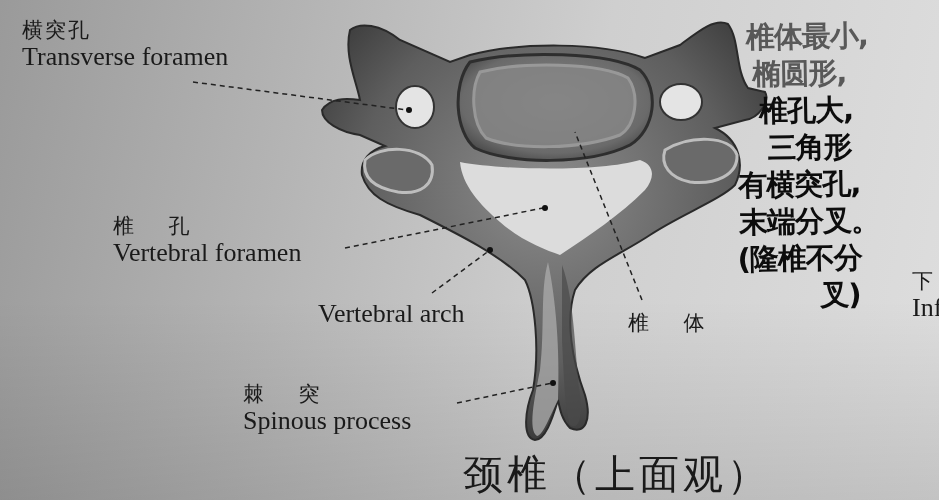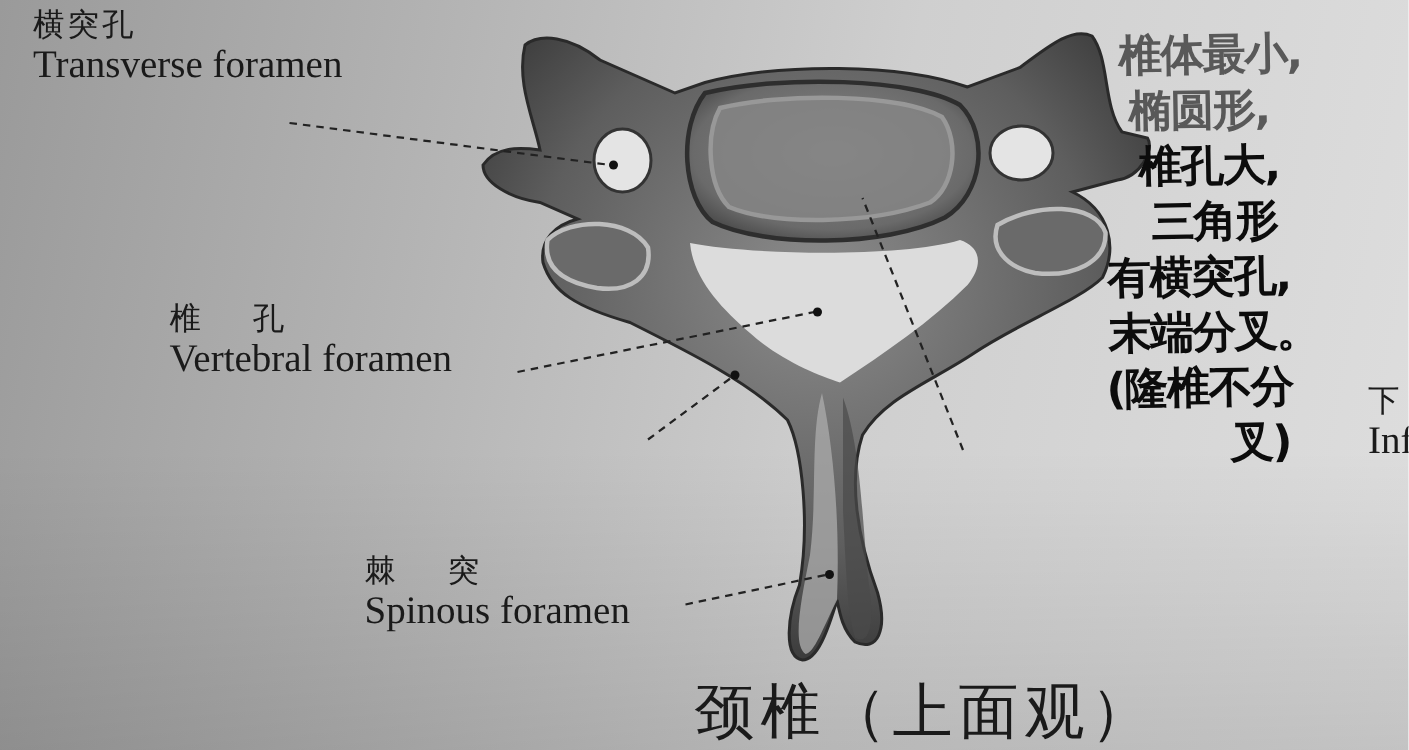--- a/index.html
+++ b/index.html
@@ -6,21 +6,21 @@
   body {
     width:939px; height:500px; overflow:hidden; position:relative;
     background: linear-gradient(100deg, #9a9a9a 0%, #b4b4b4 30%, #cfcfcf 60%, #dedede 100%);
     font-family: "Liberation Serif", "DejaVu Serif", serif;
     color:#1a1a1a;
   }
   .vignette {
     position:absolute; inset:0; pointer-events:none;
     background: linear-gradient(180deg, rgba(0,0,0,0) 60%, rgba(0,0,0,0.12) 100%);
   }
-  .label { position:absolute; line-height:1.15; }
+  .label { position:absolute; line-height:1.15;margin-top:14px; }
   .label .zh { font-size:21px; letter-spacing:2px; }
   .label .en { font-size:26px; }
   .handnote {
     position:absolute; font-family:"DejaVu Sans", sans-serif; font-weight:bold;
     color:#0c0c0c; font-size:29px; line-height:37px; letter-spacing:-1px;
     transform: rotate(-1deg);
   }
   .handnote .l1, .handnote .l2 { color:#3a3a3a; font-weight:bold; opacity:0.8; }
   .caption {
     position:absolute; left:463px; top:447px; font-size:40px; letter-spacing:4px;
@@ -99,28 +99,30 @@
   <div class="zh">横突孔</div>
   <div class="en">Transverse foramen</div>
 </div>
 
 <div class="label" style="left:113px; top:200px;">
   <div class="zh" style="white-space:pre; letter-spacing:8px;">椎  孔</div>
   <div class="en">Vertebral foramen</div>
 </div>
 
 <div class="label" style="left:318px; top:285px;">
+  <div class="en">Vertebral arch</div>
 </div>
 
 <div class="label" style="left:628px; top:297px;">
+  <div class="zh" style="white-space:pre; letter-spacing:8px;">椎  体</div>
 </div>
 
 <div class="label" style="left:243px; top:368px;">
   <div class="zh" style="white-space:pre; letter-spacing:8px;">棘  突</div>
-  <div class="en">Spinous foramen</div>
+  <div class="en">Spinous process</div>
 </div>
 
 <div class="label" style="left:912px; top:255px;">
   <div class="zh">下</div>
   <div class="en">Inf</div>
 </div>
 
 <div class="handnote" style="left:748px; top:18px;">
   <div class="l1">椎体最小,</div>
   <div class="l2" style="margin-left:6px;">椭圆形,</div>

